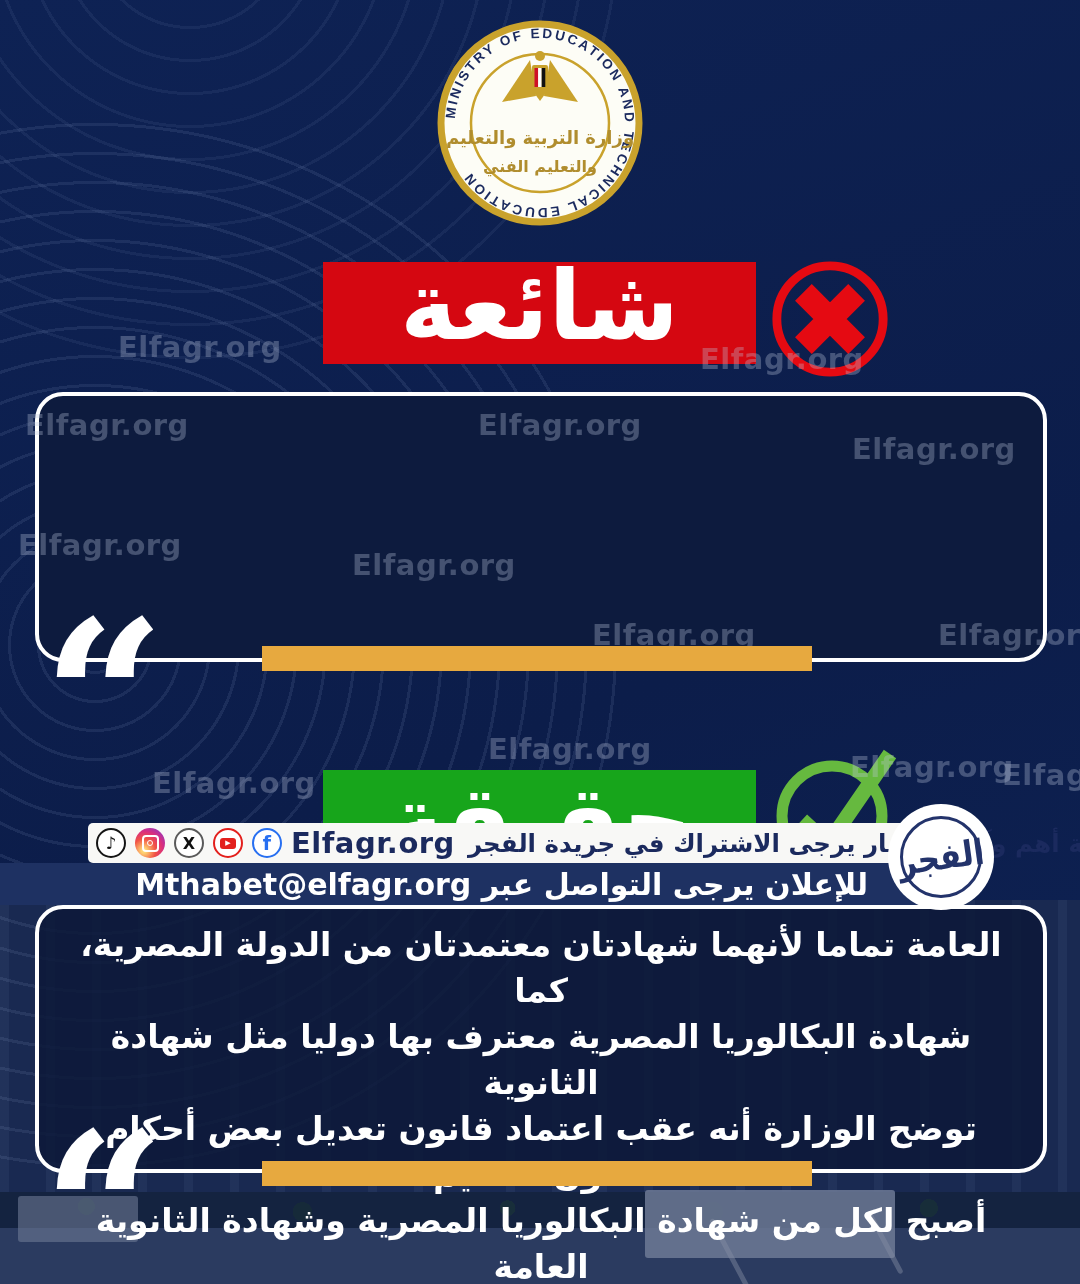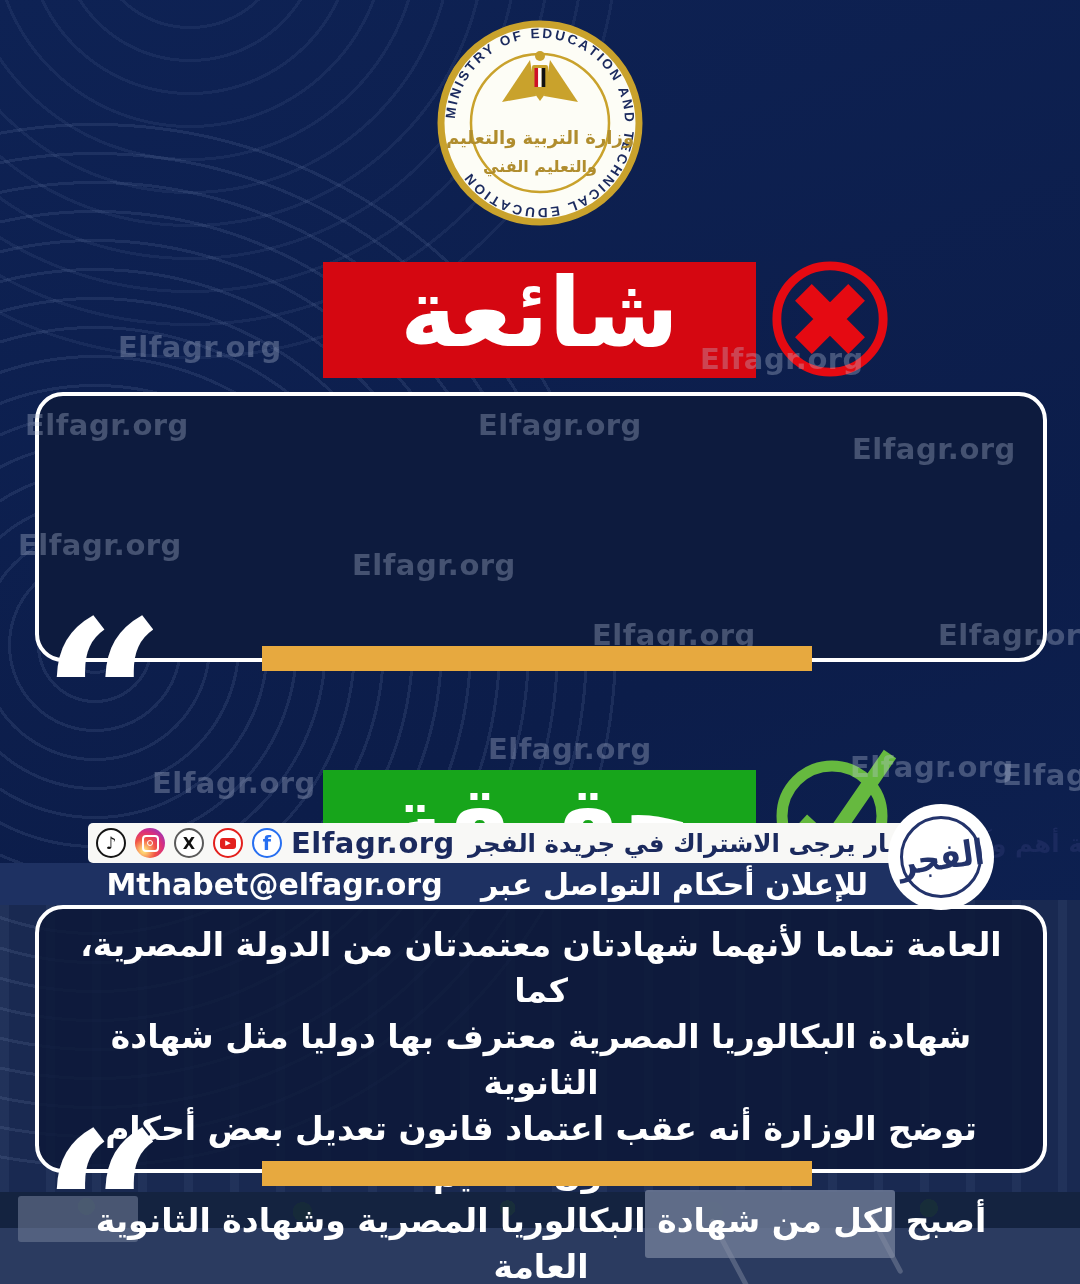--- a/index.html
+++ b/index.html
@@ -32,21 +32,21 @@
   .sign.s1{left:645px;top:290px;width:250px;height:68px;}
   .sign.s2{left:18px;top:296px;width:120px;height:46px;opacity:.7;}
   .ph-tint{position:absolute;inset:0;background:rgba(12,30,72,0.50);}
   
   .wm{position:absolute;z-index:5;color:rgba(190,200,220,0.32);font-size:29px;font-weight:600;
       letter-spacing:.5px;pointer-events:none;}
   
   .mlogo{position:absolute;left:437px;top:20px;width:206px;height:206px;z-index:3;}
   
   .banner{position:absolute;left:323px;width:433px;z-index:4;display:flex;align-items:center;justify-content:center;}
-  .banner.red{top:262px;height:116px;background:#d50711;}
+  .banner.red{top:262px;height:102px;background:#d50711;}
   .banner.green{top:770px;height:115px;background:#17a51b;}
   .banner-label{color:#fff;font-size:96px;font-weight:bold;line-height:1;padding-bottom:14px;}
   
   .xmark{position:absolute;left:766px;top:255px;width:128px;height:128px;z-index:4;}
   .checkmark{position:absolute;left:770px;top:744px;width:150px;height:132px;z-index:4;}
   
   .qbox{position:absolute;left:35px;width:1012px;border:4px solid #fff;border-radius:28px;
         box-sizing:border-box;z-index:4;}
   .qbox.rumor{top:392px;height:270px;background:#0d1b3e;}
   .qbox.fact{top:905px;height:268px;background:rgba(12,24,56,0.84);}
@@ -76,21 +76,21 @@
       border-radius:50%;box-sizing:border-box;}
   .sicon.xtw{border:2px solid #5a5a5a;color:#111;font-size:16px;}
   .sicon.youtube{border:2px solid #e3201d;}
   .yt-rect{width:16px;height:11px;background:#e3201d;border-radius:3px;color:#fff;font-size:7px;
       display:flex;align-items:center;justify-content:center;}
   .sicon.facebook{border:2px solid #276ff1;color:#276ff1;font-size:19px;}
   .site-name{color:#1b2a5e;font-weight:bold;font-size:29px;letter-spacing:.5px;flex:0 0 auto;}
   .subscribe{flex:1;color:#1b2a5e;font-weight:bold;font-size:24.5px;text-align:right;direction:rtl;
       padding-left:4px;white-space:nowrap;}
   .contact{color:#fff;font-weight:bold;font-size:30px;direction:rtl;white-space:nowrap;}
-  .contact .email{direction:ltr;unicode-bidi:embed;margin-right:28px;}
+  .contact .email{direction:ltr;unicode-bidi:embed;margin-right:0;}
   
   .fajr{position:absolute;left:888px;top:804px;width:106px;height:106px;border-radius:50%;background:#fff;
         z-index:9;display:flex;align-items:center;justify-content:center;}
   .fajr-ring{width:82px;height:82px;border:3px solid #23336b;border-radius:50%;display:flex;
         align-items:center;justify-content:center;box-sizing:border-box;}
   .fajr-name{color:#23336b;font-size:31px;font-weight:bold;transform:rotate(-8deg) scaleY(1.12);}
   .rtl{direction:rtl;}
 </style>
 </head>
 <body>
@@ -180,21 +180,21 @@
     <div class="sicon xtw">X</div>
     <div class="sicon youtube">
       <div class="yt-rect">▶</div>
     </div>
     <div class="sicon facebook">f</div>
     <div class="site-name">Elfagr.org</div>
     <div class="subscribe">لمتابعة أهم وآخر الأخبار يرجى الاشتراك في جريدة الفجر</div>
   </div>
   <div class="navyrow">
     <div class="contact">
-      <span>للإعلان أحكام التواصل عبر</span>
+      <span>للإعلان يرجى التواصل عبر</span>
       <span class="email">Mthabet@elfagr.org</span>
     </div>
   </div>
   <div class="fajr">
     <div class="fajr-ring">
       <div class="fajr-name rtl">الفجر</div>
     </div>
   </div>
 
   <div class="qbox fact"></div>

